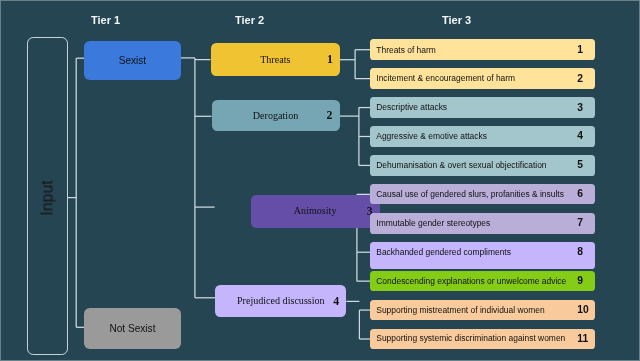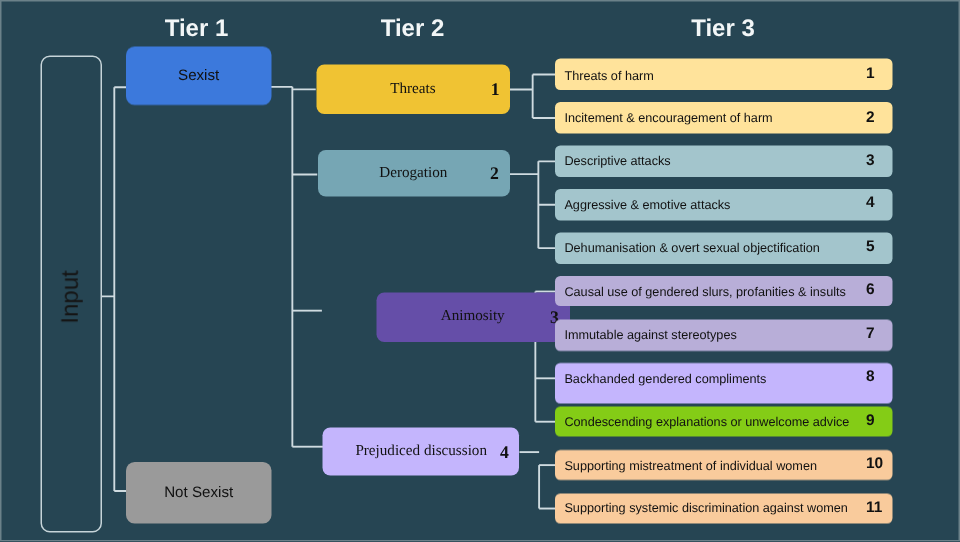--- a/index.html
+++ b/index.html
@@ -4,21 +4,21 @@
 <title>Sexism taxonomy</title>
 <style>
   html,body{margin:0;padding:0;}
   body{width:640px;height:361px;overflow:hidden;background:#264553;
        font-family:"Liberation Sans",sans-serif;}
   #stage{position:relative;width:640px;height:361px;background:#264553;
          box-sizing:border-box;border:1px solid #6B8189;}
   svg.wires{position:absolute;left:0;top:0;width:640px;height:361px;pointer-events:none;}
 
   .hdr{position:absolute;top:11.2px;width:80px;color:#F2F6F7;will-change:opacity;
-       font-weight:bold;font-size:16px;text-align:center;line-height:16px;white-space:nowrap;}
+       font-weight:bold;font-size:11px;text-align:left;line-height:16px;white-space:nowrap;}
 
   .inputbox{position:absolute;left:26.2px;top:36.4px;width:40.6px;height:318px;
             box-sizing:border-box;border:1.3px solid #C6D4D9;border-radius:6.2px;
             background:transparent;}
   .inputlabel{position:absolute;left:27px;top:189px;width:39px;color:#141414;
               will-change:opacity;font-size:16px;line-height:16px;white-space:nowrap;
               transform:rotate(-90deg);transform-origin:50% 50%;text-align:center;}
 
   .node{position:absolute;box-sizing:border-box;color:#111111;}
   .node span{will-change:opacity;}
@@ -76,21 +76,21 @@
       </g>
   </svg>
 
   <div class="inputbox"></div>
   <div class="inputlabel">Input</div>
 
   <div class="hdr" style="left:90px">Tier 1</div>
   <div class="hdr" style="left:234px">Tier 2</div>
   <div class="hdr" style="left:441px">Tier 3</div>
 
-  <div class="node t1" id="t1-0" style="left: 83.3px; top: 30px; width: 96.3px; height: 39.4px; background: rgb(60, 121, 220);">
+  <div class="node t1" id="t1-0" style="left: 83.3px; top: 40px; width: 96.3px; height: 39.4px; background: rgb(60, 121, 220);">
     <span>Sexist</span>
   </div>
   <div class="node t1" id="t1-1" style="left: 83px; top: 306.6px; width: 96.9px; height: 41.1px; background: rgb(154, 154, 154);">
     <span>Not Sexist</span>
   </div>
 
   <div class="node t2" id="t2-0" style="left: 209.5px; top: 42.4px; width: 129.6px; height: 32.8px; background: rgb(240, 195, 51);">
     <span class="lbl" style="top: 11.4px;">Threats</span>
     <span class="num" style="left: 110.5px; top: 10px;">1</span>
   </div>
@@ -125,21 +125,21 @@
   </div>
   <div class="node t3" id="t3-4" style="left: 369.4px; top: 154.12px; width: 224.7px; height: 20.6px; background: rgb(163, 197, 204);">
     <span class="lbl" style="top: 5.8px;">Dehumanisation &amp; overt sexual objectification</span>
     <span class="num" style="top: 5.3px;">5</span>
   </div>
   <div class="node t3" id="t3-5" style="left: 369.4px; top: 183.05px; width: 224.7px; height: 20px; background: rgb(184, 174, 216);">
     <span class="lbl" style="top: 5.8px;">Causal use of gendered slurs, profanities &amp; insults</span>
     <span class="num" style="top: 5.3px;">6</span>
   </div>
   <div class="node t3" id="t3-6" style="left: 369.4px; top: 211.98px; width: 224.7px; height: 20.6px; background: rgb(184, 174, 216);">
-    <span class="lbl" style="top: 5.8px;">Immutable against stereotypes</span>
+    <span class="lbl" style="top: 5.8px;">Immutable gender stereotypes</span>
     <span class="num" style="top: 5.3px;">7</span>
   </div>
   <div class="node t3" id="t3-7" style="left: 369.4px; top: 240.91px; width: 224.7px; height: 27px; background: #c4b5fd; text-align: right;">
     <span class="lbl" style="top: 5.8px;">Backhanded gendered compliments</span>
     <span class="num" style="top: 5.3px;">8</span>
   </div>
   <div class="node t3" id="t3-8" style="left: 369.4px; top: 269.84px; width: 224.7px; height: 20.6px; background: #84cc16;">
     <span class="lbl" style="top: 5.8px;">Condescending explanations or unwelcome advice</span>
     <span class="num" style="top: 5.3px;">9</span>
   </div>

